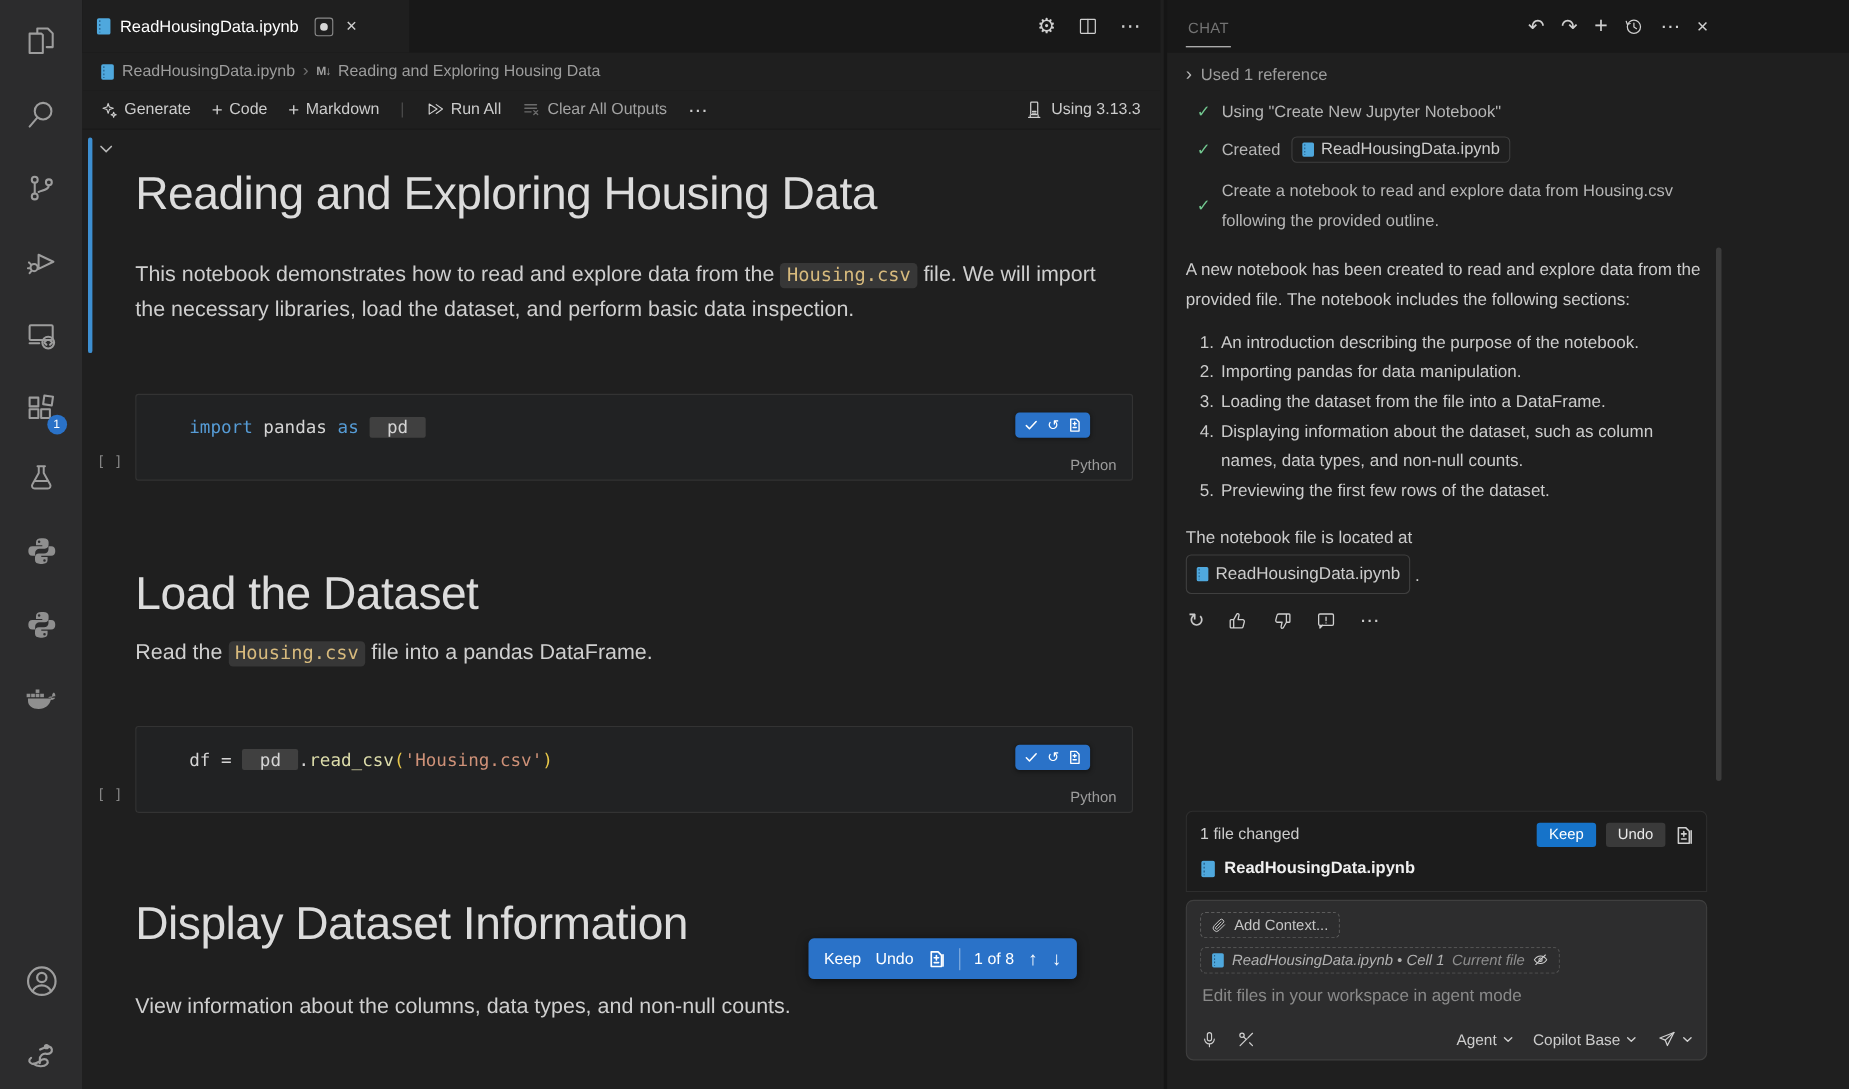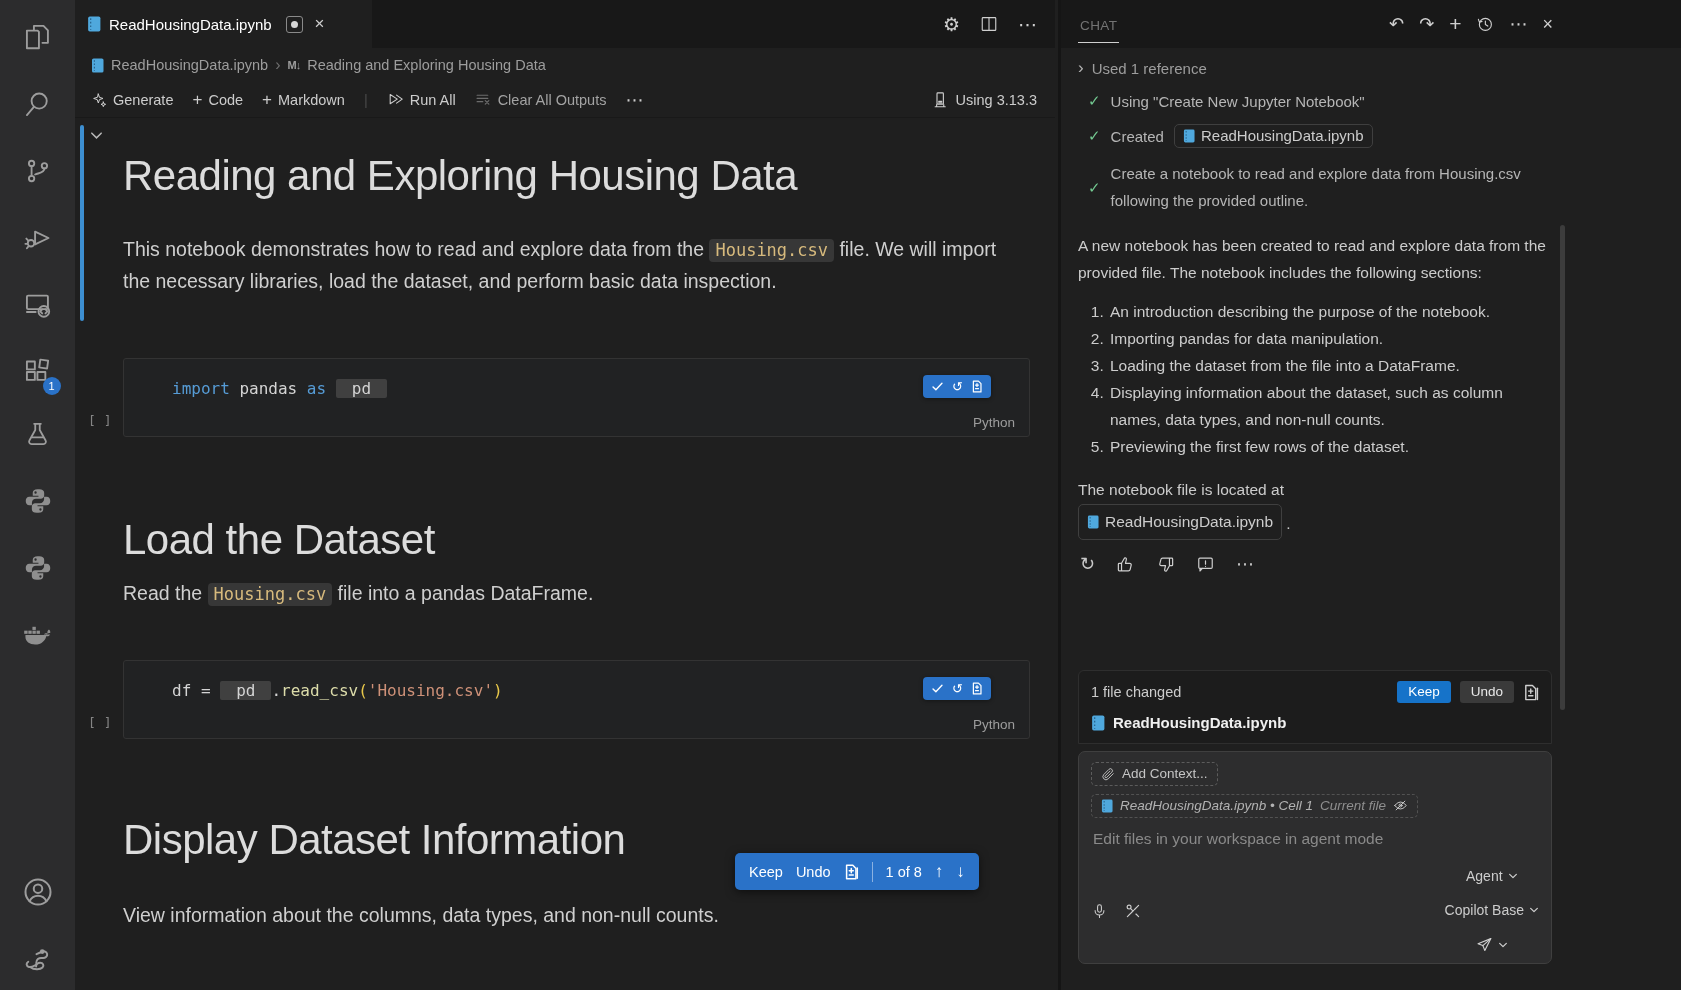--- a/index.html
+++ b/index.html
@@ -87,21 +87,21 @@
   .btn-keep{background:#1673c9;color:#fff;font-size:13.5px;border-radius:3px;padding:3px 11px 4px;cursor:pointer;}
   .btn-undo{background:#3a3a3a;color:#e8e8e8;font-size:13.5px;border-radius:3px;padding:3px 11px 4px;cursor:pointer;}
   .changed-file{display:flex;align-items:center;gap:8px;margin-top:11px;color:#f0f0f0;font-weight:bold;font-size:15px;cursor:pointer;}
   .inputbox{margin-top:7px;background:#2d2d2e;border:1px solid #3f3f3f;border-radius:7px;padding:10px 12px 9px;box-sizing:border-box;}
   .ctx-chip{display:inline-flex;align-items:center;gap:7px;border:1px dashed #5c5c5c;border-radius:5px;padding:3px 9px 4px;color:#c5c5c5;font-size:13.5px;cursor:pointer;}
   .attach-pill{display:inline-flex;align-items:center;gap:7px;border:1px dashed #525252;border-radius:5px;padding:3px 9px 4px;color:#b2b2b2;font-size:13.5px;font-style:italic;margin-top:8px;cursor:pointer;}
   .attach-pill .dim{color:#8f8f8f;}
   .chat-input{width:100%;border:none;background:transparent;resize:none;outline:none;font-family:"Liberation Sans",sans-serif;font-size:15.5px;color:#ddd;margin-top:10px;height:26px;}
   .chat-input::placeholder{color:#8a8a8a;}
   .input-bottom{display:flex;align-items:center;gap:16px;margin-top:6px;color:#cfcfcf;}
-  .ib-right{margin-left:auto;display:flex;align-items:center;gap:18px;font-size:14px;color:#ccc;flex-direction:column;}
+  .ib-right{margin-left:auto;display:flex;align-items:center;gap:18px;font-size:14px;color:#ccc;}
   .dd{display:flex;align-items:center;gap:5px;cursor:pointer;}
   .chat-scrollbar{position:absolute;left:499px;top:225px;width:5px;height:485px;background:#3c3c3c;border-radius:3px;}
 </style>
 </head>
 <body>
 
 <div class="app">
 
   <div class="activitybar">
     <div class="ab-item">

